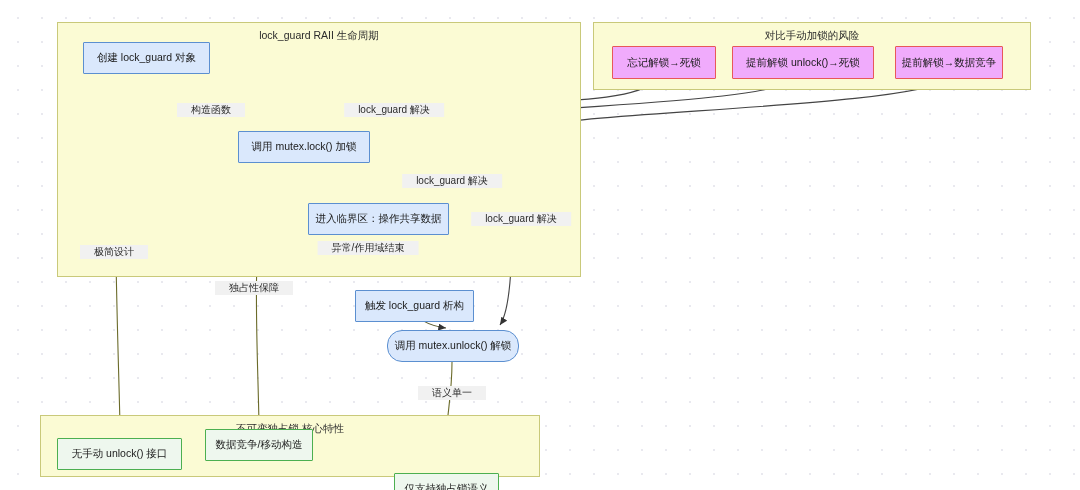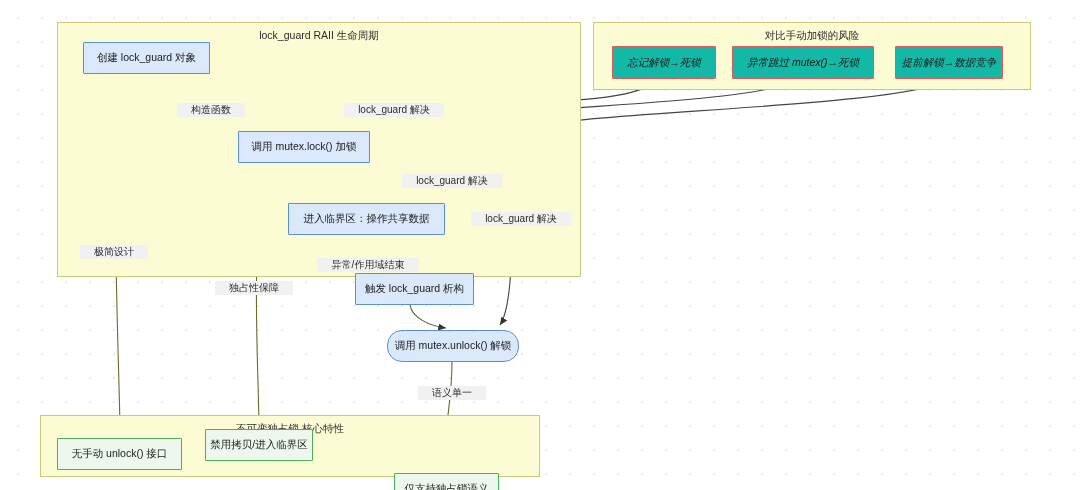--- a/index.html
+++ b/index.html
@@ -38,21 +38,21 @@
   .node{
     position:absolute;
     box-sizing:border-box;
     display:flex;align-items:center;justify-content:center;
     font-size:10.5px;
     line-height:1.1;
     white-space:nowrap;
     border-radius:1px;
   }
   .node.blue{background:#dae8fc;border:1.4px solid #5b8fd0;color:#1b1b1b;}
-  .node.red{background:#14b8a6;border:1.6px solid #e8575a;color:#1b1b1b;font-style:italic;}
+  .node.red{background:#f0abfc;border:1.6px solid #e8575a;color:#1b1b1b;}
   .node.green{background:#eef7ee;border:1.6px solid #4caf50;color:#1b1b1b;}
 
   .elabel{
     position:absolute;
     font-size:10px;
     color:#2b2b2b;
     background:#f1f1f1;
     padding:0 14px;
     white-space:nowrap;
     transform:translate(-50%,-50%);
@@ -103,38 +103,38 @@
 </div>
 
 <div class="cluster" style="left:40px;top:415px;width:500px;height:62px;">
   <div class="cluster-title">不可变独占锁 核心特性</div>
 </div>
 
 <div class="node blue" style="left:83px;top:42px;width:127px;height:32px;">创建 lock_guard 对象</div>
 
 <div class="node blue" style="left:238px;top:131px;width:132px;height:32px;">调用 mutex.lock() 加锁</div>
 
-<div class="node blue" style="left:288px;top:203px;width:157px;height:32px;">进入临界区：操作共享数据</div>
+<div class="node blue" style="left:308px;top:203px;width:141px;height:32px;">进入临界区：操作共享数据</div>
 
-<div class="node blue" style="left:355px;top:273px;width:119px;height:32px;">触发 lock_guard 析构</div>
+<div class="node blue" style="left:355px;top:290px;width:119px;height:32px;">触发 lock_guard 析构</div>
 
 <div class="node blue" style="left:387px;top:330px;width:132px;height:32px;border-radius:15px;">调用 mutex.unlock() 解锁</div>
 
 <div class="node red" style="left:612px;top:46px;width:104px;height:33px;">忘记解锁→死锁</div>
 
-<div class="node red" style="left:732px;top:46px;width:142px;height:33px;">异常跳过 mutex()→死锁</div>
+<div class="node red" style="left:732px;top:46px;width:142px;height:33px;">提前解锁 unlock()→死锁</div>
 
 <div class="node red" style="left:895px;top:46px;width:108px;height:33px;">提前解锁→数据竞争</div>
 
 <div class="node green" style="left:57px;top:429px;width:125px;height:32px;margin-top:9px;">无手动 unlock() 接口</div>
 
-<div class="node green" style="left:205px;top:429px;width:108px;height:32px;">禁用拷贝/进入临界区</div>
+<div class="node green" style="left:205px;top:429px;width:108px;height:32px;">数据竞争/移动构造</div>
 
 <div class="node green" style="left:394px;top:429px;width:105px;height:32px;margin-top:44px;">仅支持独占锁语义</div>
 
 <div class="elabel" style="left:211px;top:110px;">构造函数</div>
 <div class="elabel" style="left:394px;top:110px;">lock_guard 解决</div>
 <div class="elabel" style="left:452px;top:181px;">lock_guard 解决</div>
 <div class="elabel" style="left:521px;top:219px;">lock_guard 解决</div>
 <div class="elabel" style="left:114px;top:252px;">极简设计</div>
 <div class="elabel" style="left:254px;top:288px;">独占性保障</div>
-<div class="elabel" style="left:368px;top:265px;">异常/作用域结束</div>
+<div class="elabel" style="left:368px;top:248px;">异常/作用域结束</div>
 <div class="elabel" style="left:452px;top:393px;">语义单一</div>
 
 </body></html>

